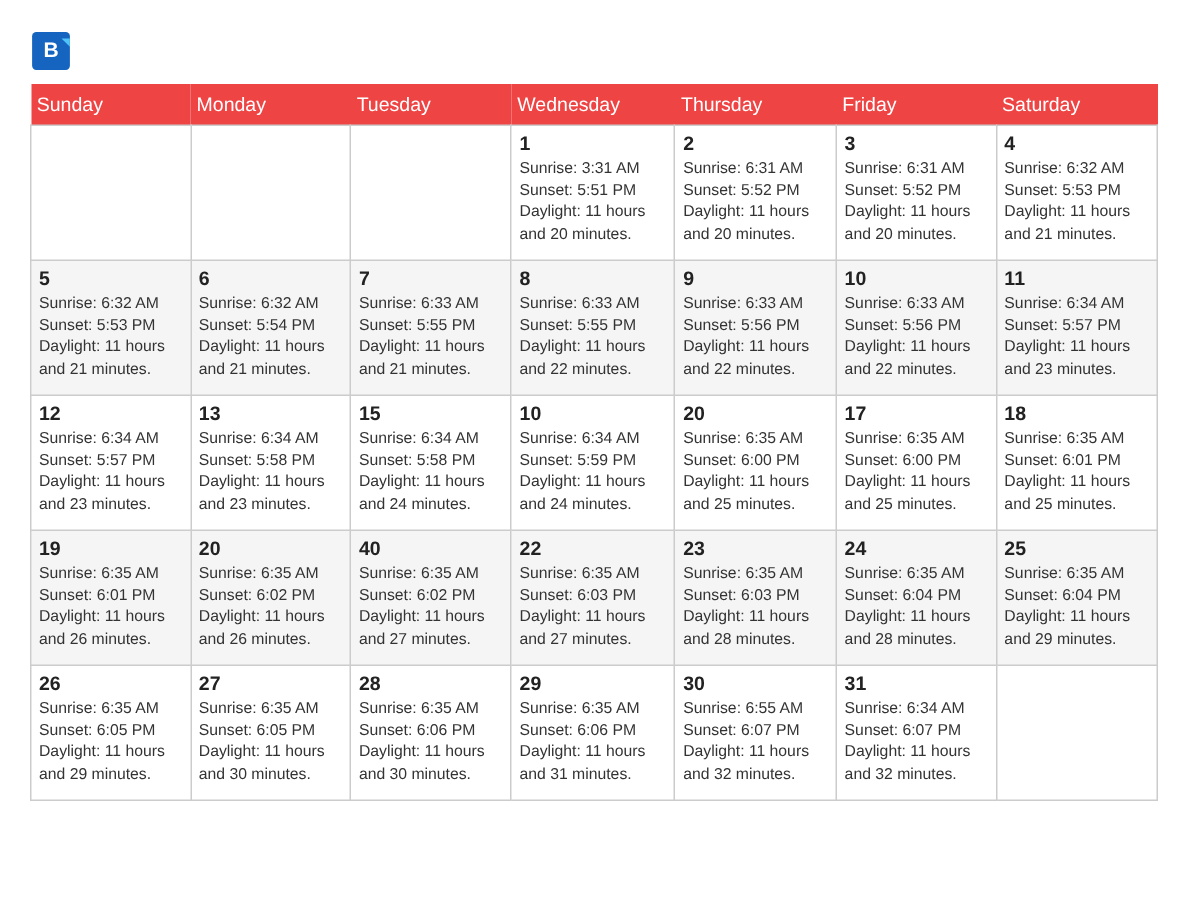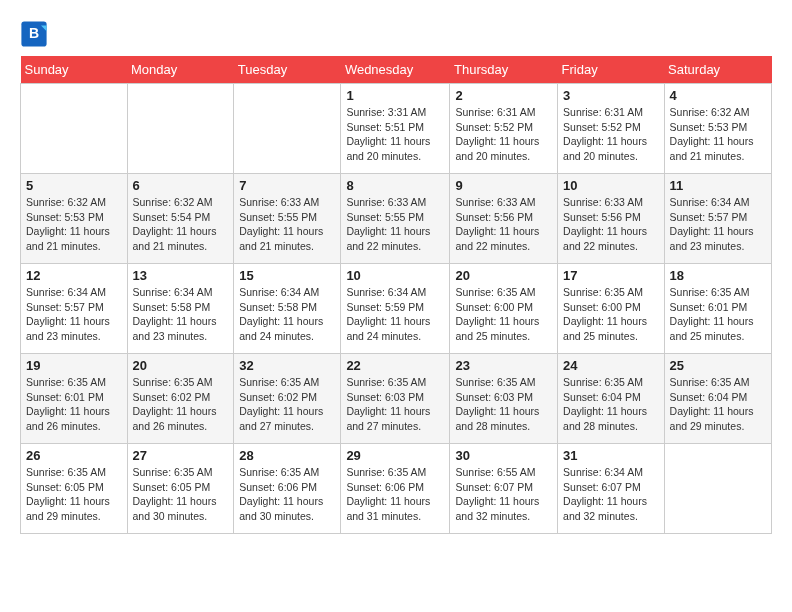--- a/index.html
+++ b/index.html
@@ -243,21 +243,21 @@
 Sunset: 6:01 PM
 Daylight: 11 hours and 26 minutes.</div>
         </td>
         <td>
           <span class="day-number">20</span>
           <div class="day-info">Sunrise: 6:35 AM
 Sunset: 6:02 PM
 Daylight: 11 hours and 26 minutes.</div>
         </td>
         <td>
-          <span class="day-number">32</span>
+          <span class="day-number">40</span>
           <div class="day-info">Sunrise: 6:35 AM
 Sunset: 6:02 PM
 Daylight: 11 hours and 27 minutes.</div>
         </td>
         <td>
           <span class="day-number">22</span>
           <div class="day-info">Sunrise: 6:35 AM
 Sunset: 6:03 PM
 Daylight: 11 hours and 27 minutes.</div>
         </td>

